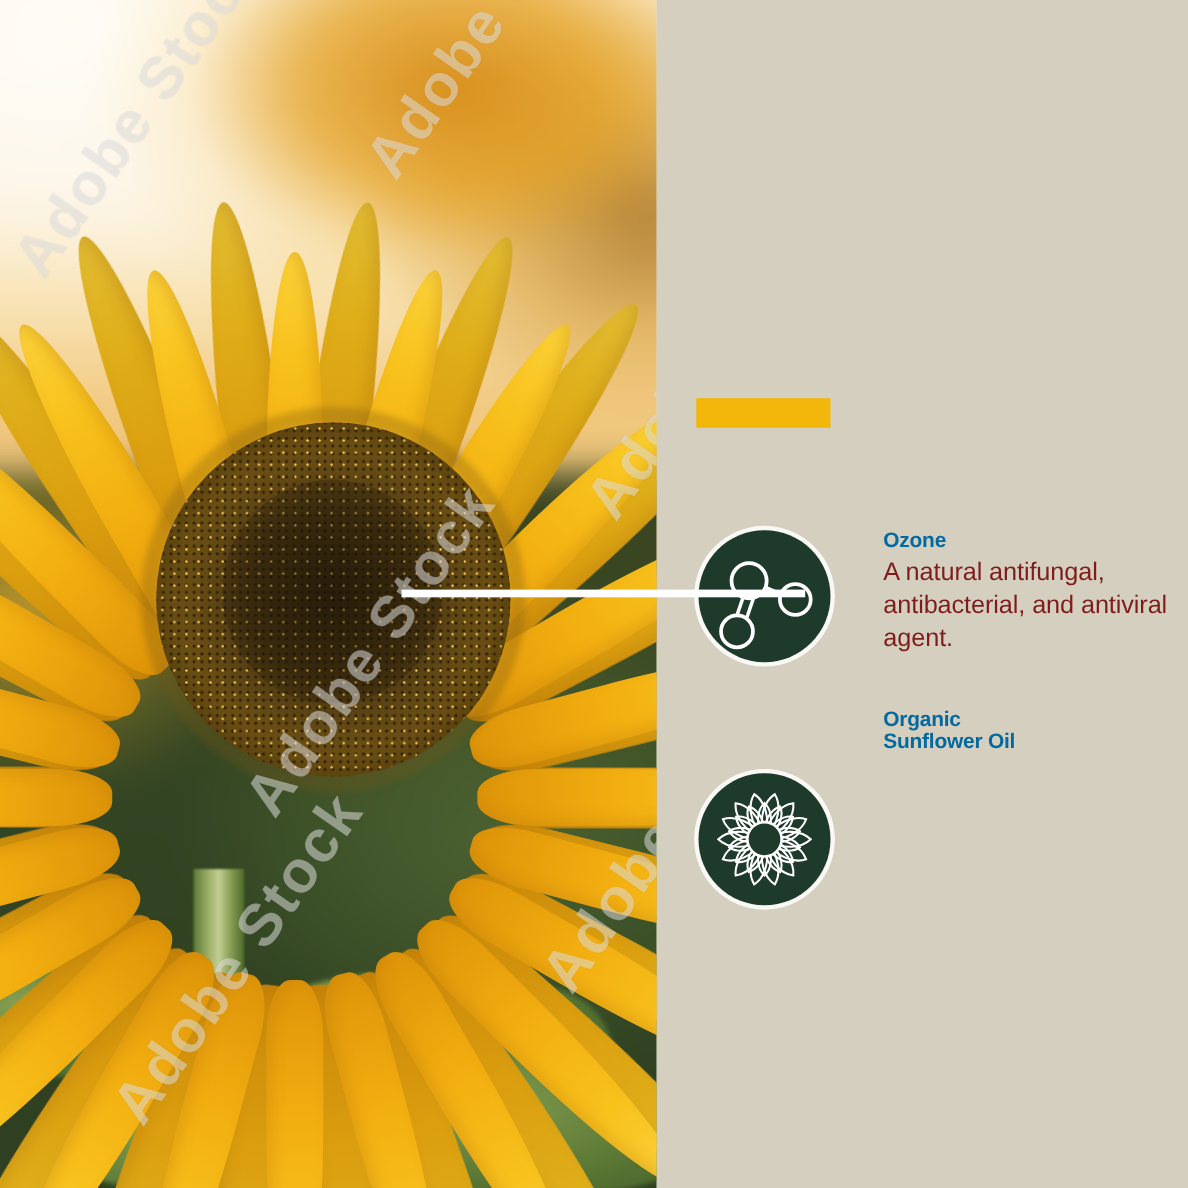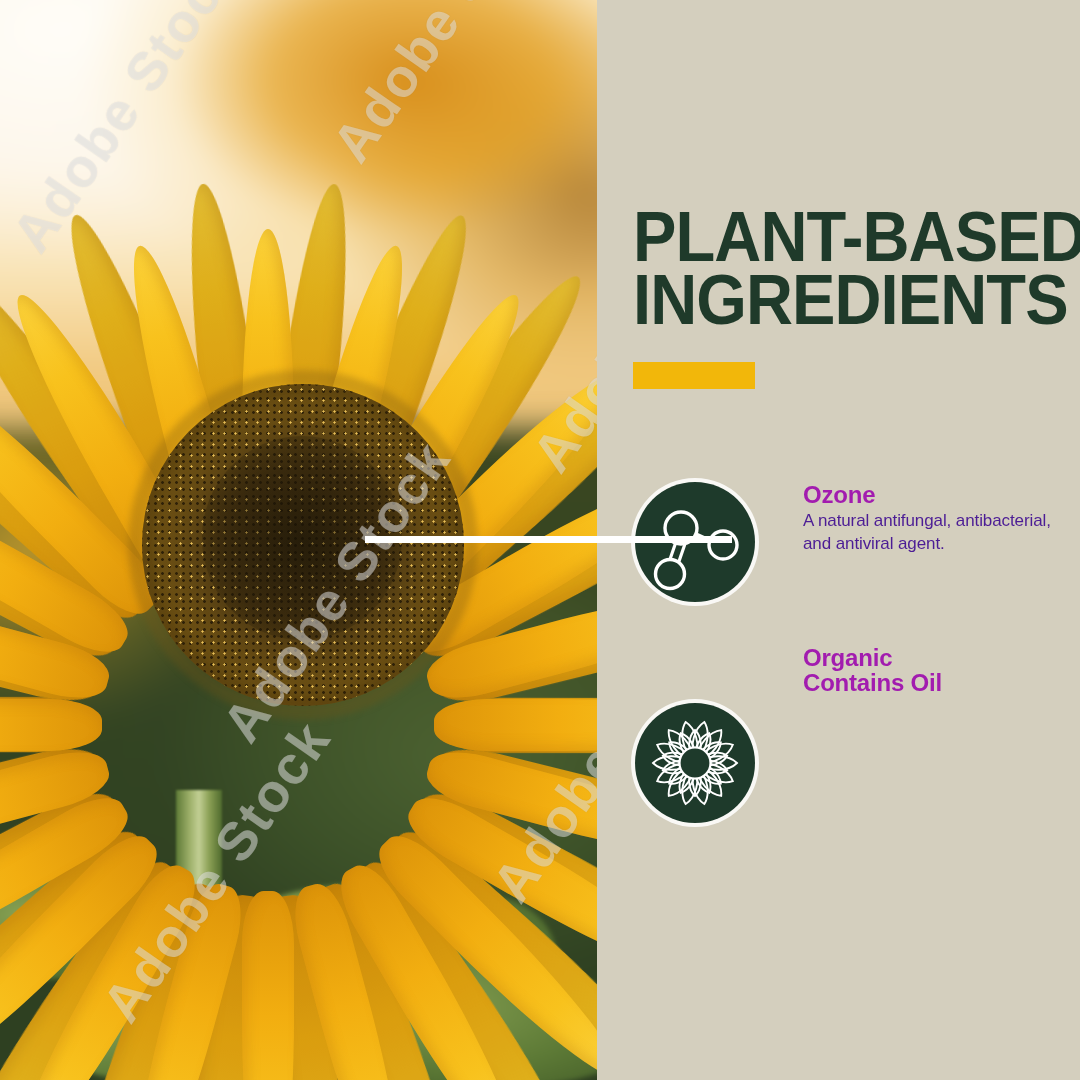--- a/index.html
+++ b/index.html
@@ -184,33 +184,33 @@
     box-shadow: 0 0 0 4px rgba(255,255,255,0.85);
   }
   .feature .feat-text {
     position: absolute;
     left: 170px;
     width: 278px;
   }
   .feat-title {
     font-family: "Liberation Sans", sans-serif;
     font-weight: 700;
-    font-size: 24px;
+    font-size: 19px;
     line-height: 1.06;
-    color: #a21caf;
+    color: #0369a1;
     letter-spacing: -0.2px;
     margin: 0 12px 3px 0;
     white-space: pre-line;
   }
   .feat-desc {
     font-family: "Liberation Sans", sans-serif;
     font-weight: 400;
-    font-size: 17px;
+    font-size: 23px;
     line-height: 1.30;
-    color: #4c1d95;
+    color: #7f1d1d;
     letter-spacing: -0.1px;
     margin: 0;
   }
 
   
   #feature-ozone { top: 482px; }
   #feature-ozone .icon-circle { top: 0; }
   #feature-ozone .feat-text { top: 0px; }
 
   
@@ -300,24 +300,20 @@
     <div class="wm w3">Adobe Stock</div>
     <div class="wm w4">Adobe Stock</div>
     <div class="wm w5">Adobe Stock</div>
     <div class="wm w6">Adobe Stock</div>
   </div>
 
   <div id="connector-line"></div>
 
   <div id="content-panel">
 
-    <div id="title-block">
-      <div class="title-line">PLANT-BASED</div>
-      <div class="title-line">INGREDIENTS</div>
-    </div>
 
     <div id="accent-bar"></div>
 
     <div class="feature" id="feature-ozone">
       <div class="icon-circle">
         <svg class="icon-svg" viewBox="0 0 120 120">
           <line x1="48" y1="46" x2="83" y2="62" stroke="#ffffff" stroke-width="3.4"></line>
           <line x1="43" y1="54" x2="32" y2="86" stroke="#ffffff" stroke-width="3.2"></line>
           <line x1="52" y1="56" x2="41" y2="88" stroke="#ffffff" stroke-width="3.2"></line>
           <circle cx="46" cy="46" r="16" fill="#1E3A2B" stroke="#ffffff" stroke-width="3.4"></circle>
@@ -364,18 +360,18 @@
               <path d="M 0 0 C -9 -13.86 -6.4799999999999995 -27.06 0 -33 C 6.4799999999999995 -27.06 9 -13.86 0 0 Z" transform="translate(60,60) rotate(257.14285714285717)"></path>
               <path d="M 0 0 C -9 -13.86 -6.4799999999999995 -27.06 0 -33 C 6.4799999999999995 -27.06 9 -13.86 0 0 Z" transform="translate(60,60) rotate(282.8571428571429)"></path>
               <path d="M 0 0 C -9 -13.86 -6.4799999999999995 -27.06 0 -33 C 6.4799999999999995 -27.06 9 -13.86 0 0 Z" transform="translate(60,60) rotate(308.57142857142856)"></path>
               <path d="M 0 0 C -9 -13.86 -6.4799999999999995 -27.06 0 -33 C 6.4799999999999995 -27.06 9 -13.86 0 0 Z" transform="translate(60,60) rotate(334.2857142857143)"></path>
             </g>
           <circle cx="60" cy="60" r="15.5" fill="#1E3A2B" stroke="#ffffff" stroke-width="2.2"></circle>
         </svg>
       </div>
       <div class="feat-text">
         <div class="feat-title">Organic
-Contains Oil</div>
+Sunflower Oil</div>
       </div>
     </div>
 
   </div>
 </div>
 
 </body></html>

